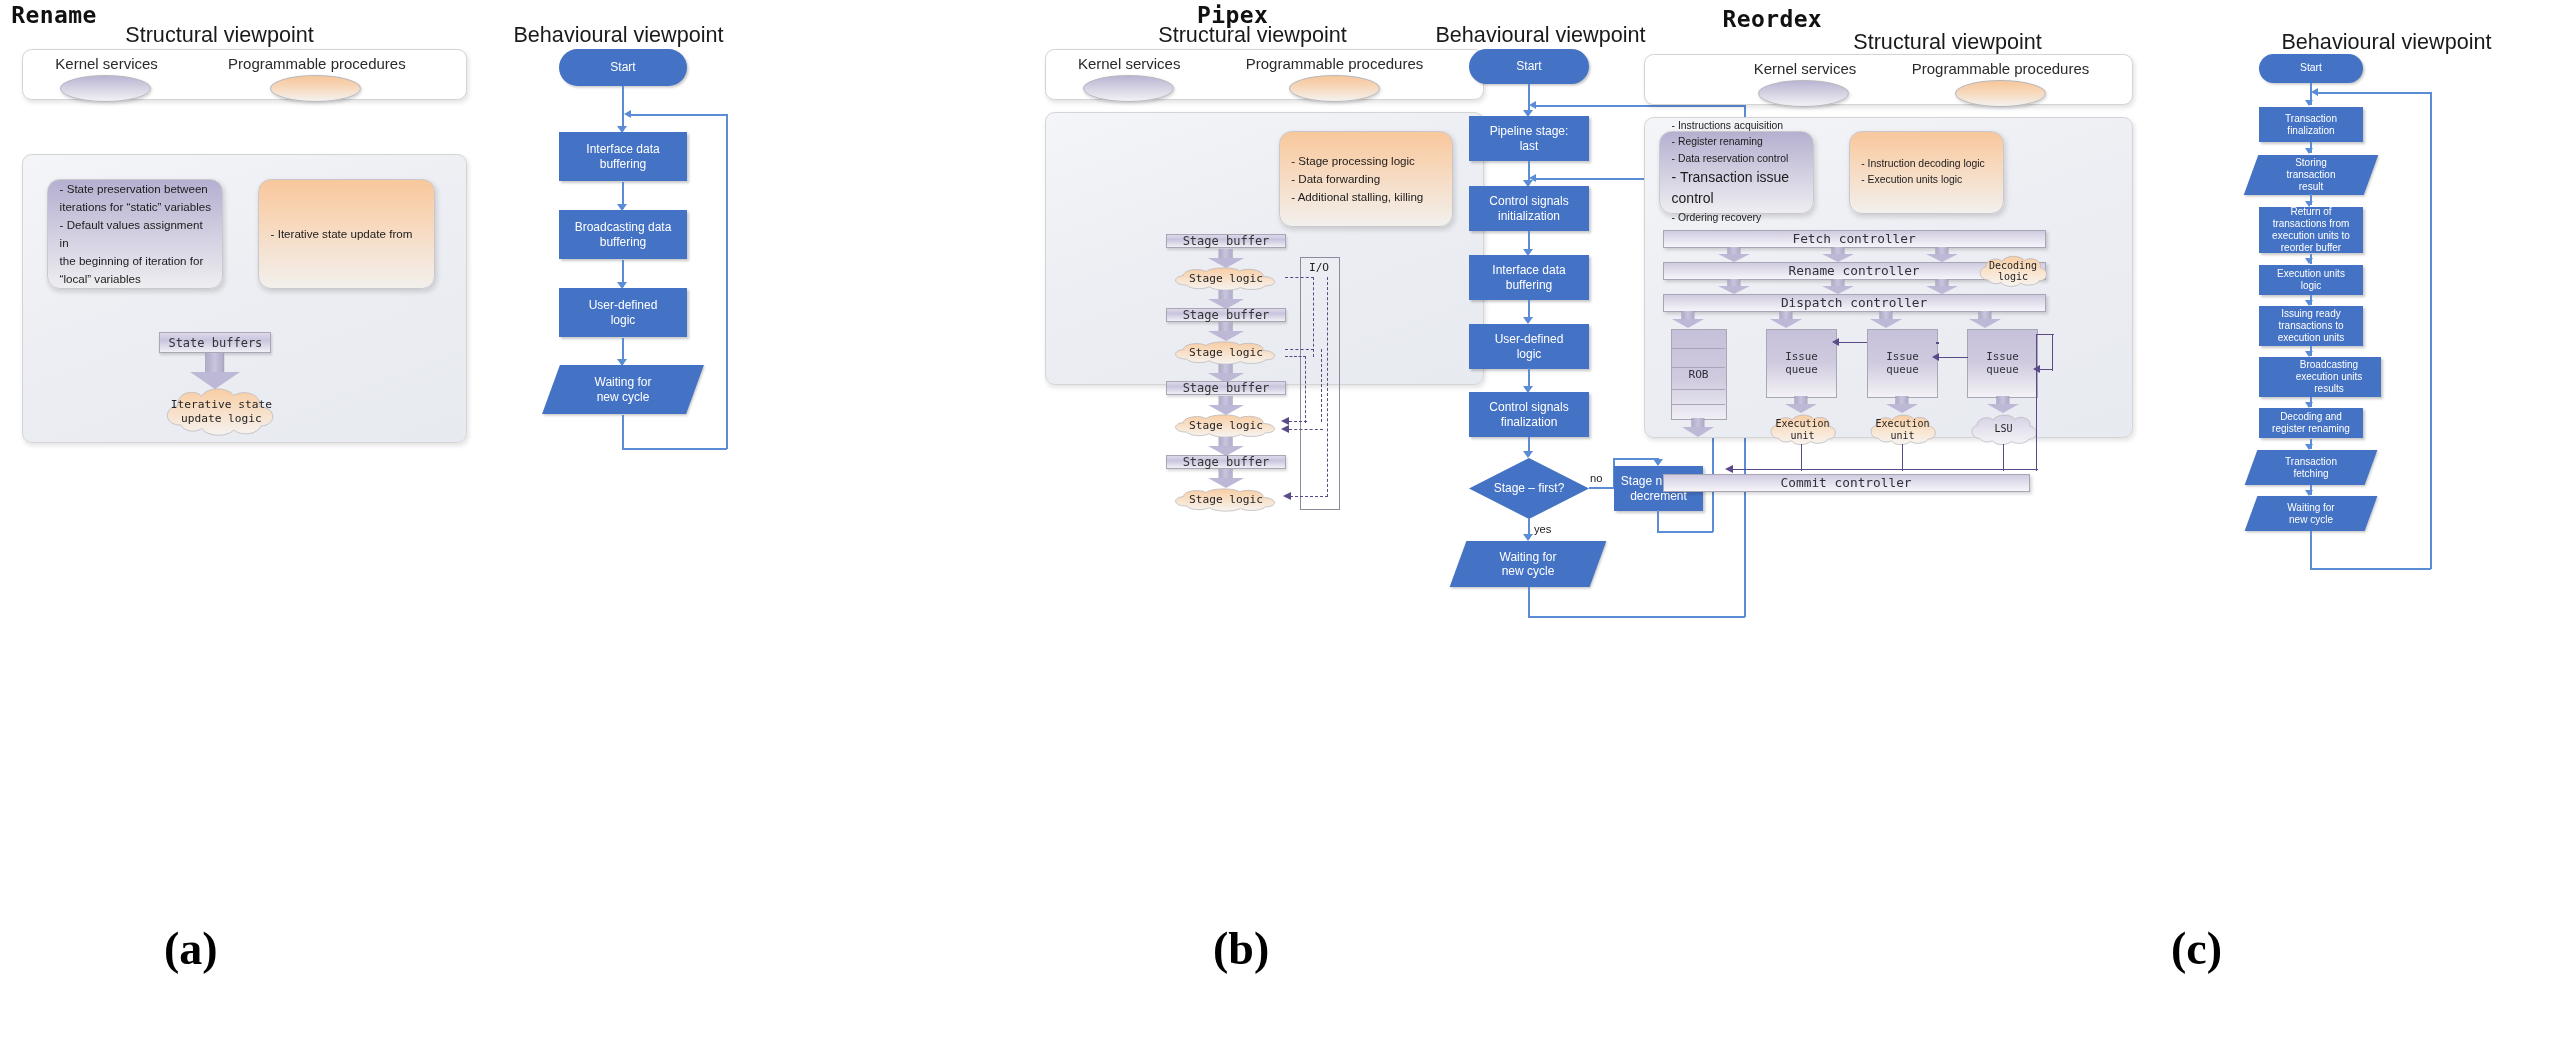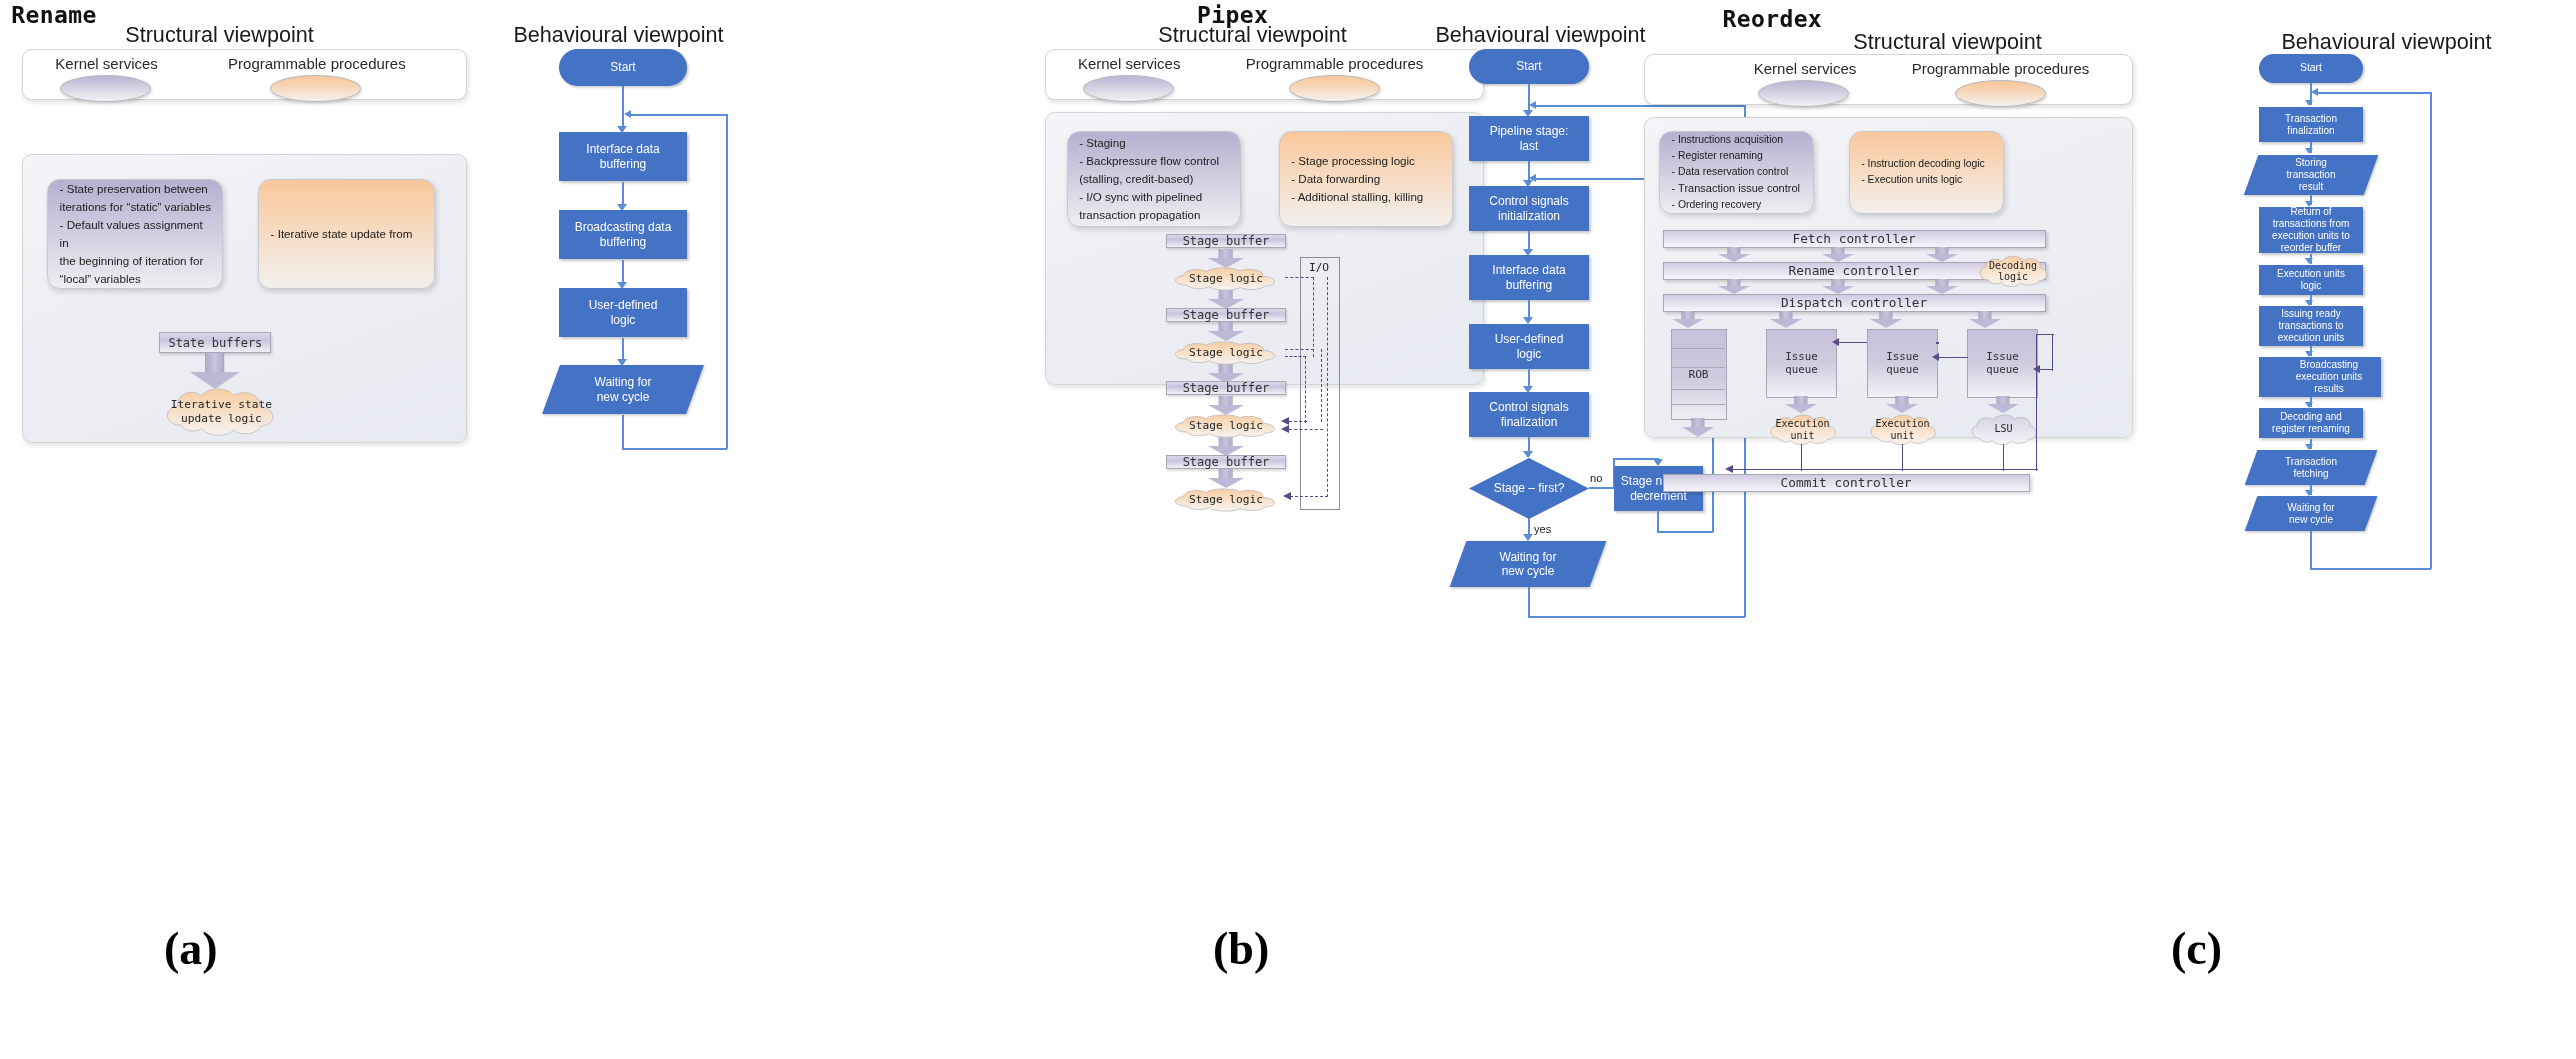--- a/index.html
+++ b/index.html
@@ -185,29 +185,20 @@
 
   <div class="card" style="left:239px;top:49px;width:437px;height:49px;">
     <div class="legend-label" style="left:11.2px;top:4.8px;width:144px;">Kernel services</div>
     <div class="legend-label" style="left:169px;top:4.8px;width:239px;">Programmable procedures</div>
     <div class="ellipse kern" style="left:37px;top:25px;width:89px;height:25px;"></div>
     <div class="ellipse proc" style="left:243px;top:25px;width:89px;height:25px;"></div>
   </div>
 
   <div class="card grad" style="left:239px;top:112px;width:437px;height:271px;">
 
-    <div class="roundbox kern" style="left:21px;top:17.6px;width:174px;height:96px;">
-      <ul>
-        <li>- Staging</li>
-        <li>- Backpressure flow control</li>
-        <li>(stalling, credit-based)</li>
-        <li>- I/O sync with pipelined</li>
-        <li>transaction propagation</li>
-      </ul>
-    </div>
 
     <div class="roundbox proc" style="left:233px;top:17.6px;width:174px;height:96px;">
       <ul>
         <li>- Stage processing logic</li>
         <li>- Data forwarding</li>
         <li>- Additional stalling, killing</li>
       </ul>
     </div>
 
     <div class="buf mono" style="left:120px;top:121px;width:120px;height:14.4px;">Stage buffer</div>
@@ -405,21 +396,21 @@
     <div class="ellipse proc" style="left:310px;top:25px;width:89px;height:25px;"></div>
   </div>
 
   <div class="card grad" style="left:-72px;top:117px;width:487px;height:319px;">
 
     <div class="roundbox kern" style="left:14.4px;top:12.8px;width:155px;height:83px;">
       <ul>
         <li style="font-size:10.4px;">- Instructions acquisition</li>
         <li style="font-size:10.4px;">- Register renaming</li>
         <li style="font-size:10.4px;">- Data reservation control</li>
-        <li style="font-size:11px;">- Transaction issue control</li>
+        <li style="font-size:14px;">- Transaction issue control</li>
         <li style="font-size:10.4px;">- Ordering recovery</li>
       </ul>
     </div>
 
     <div class="roundbox proc" style="left:204px;top:12.8px;width:155px;height:83px;">
       <ul>
         <li style="font-size:10.4px;">- Instruction decoding logic</li>
         <li style="font-size:10.4px;">- Execution units logic</li>
       </ul>
     </div>

